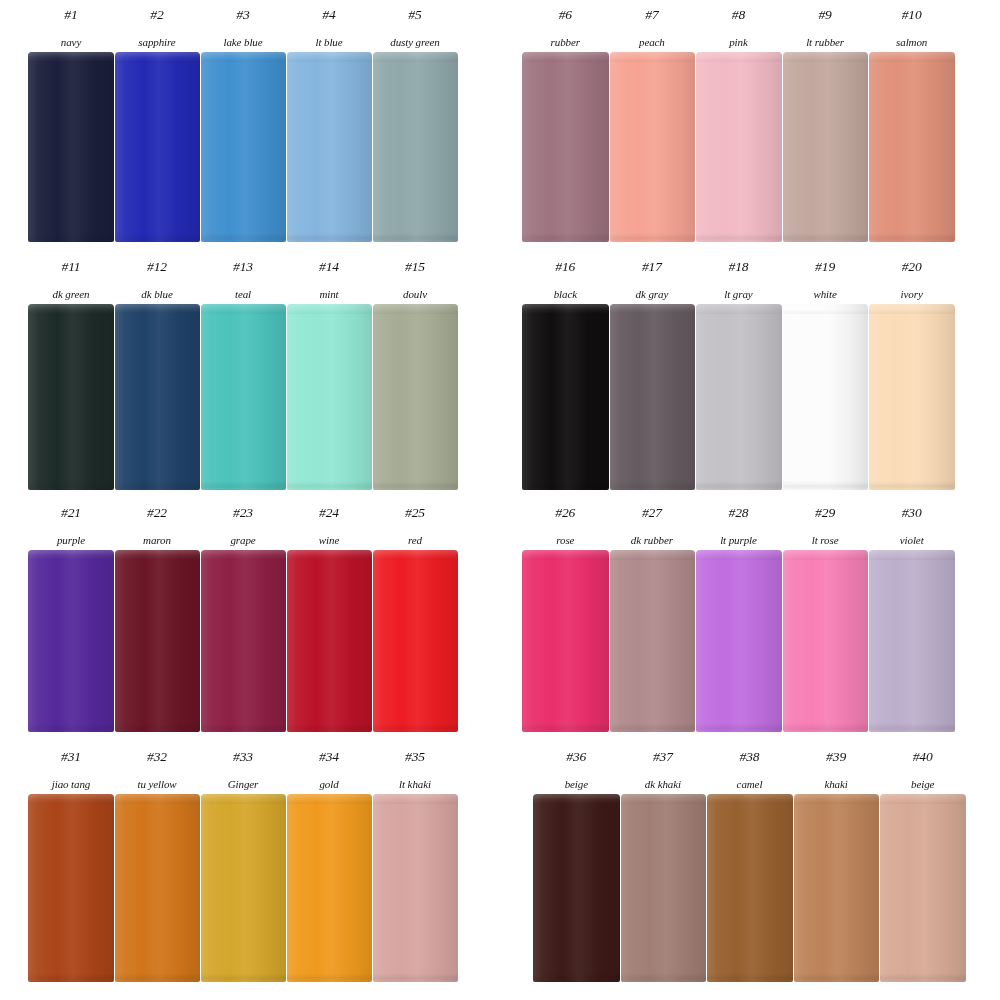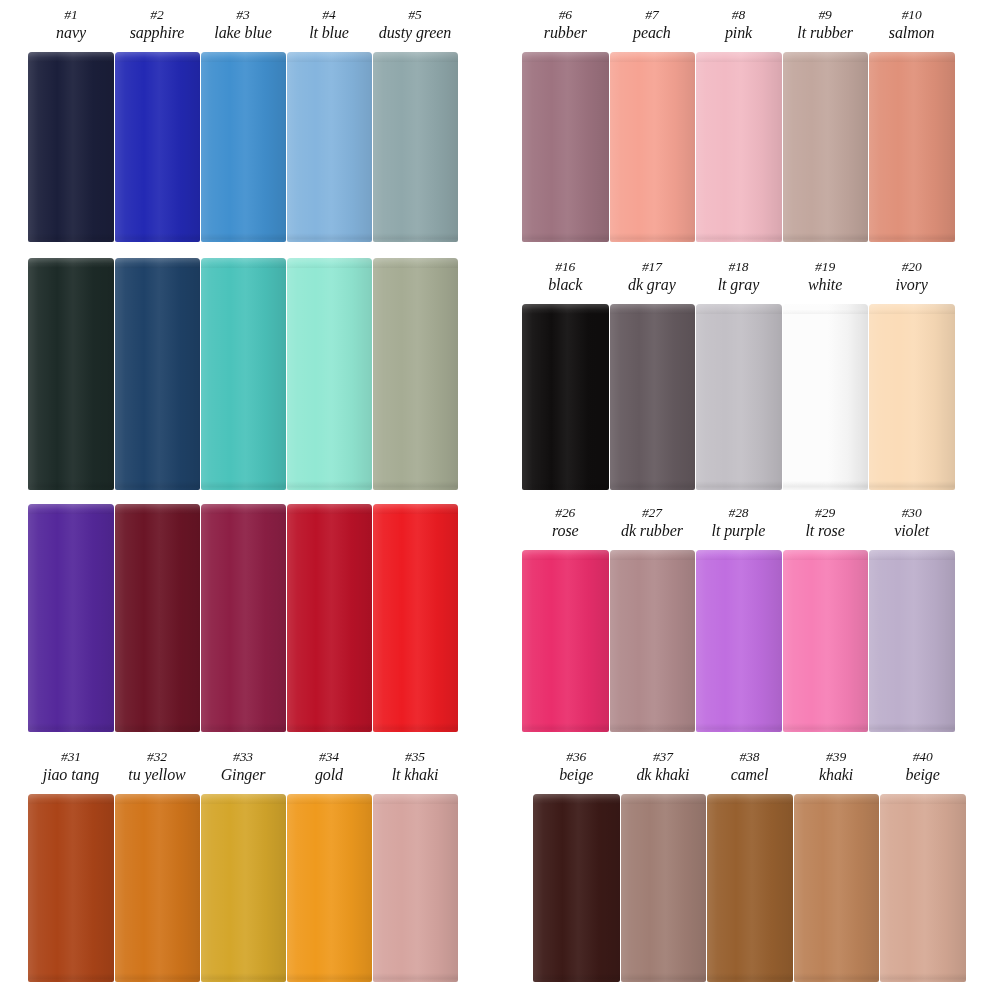--- a/index.html
+++ b/index.html
@@ -45,22 +45,23 @@
     color: #141414;
     font-style: italic;
     font-size: 14.5px;
     white-space: nowrap;
   }
   .label-num {
     font-size: 13.5px;
     letter-spacing: -0.1px;
   }
   .label-name {
-    font-size: 16px;
+    font-size: 11px;
     letter-spacing: -0.1px;
+    margin-top: 12px;
   }
 
   .swatches {
     display: flex;
     flex-direction: row;
     width: 100%;
     flex: 1 1 auto;
     align-items: stretch;
   }
 
@@ -221,20 +222,42 @@
           </div>
         </div>
         <div class="swatch">
           <div class="bolt" style="background: rgb(224, 145, 122);">
             <div class="hem"></div>
           </div>
         </div>
       </div>
     </div>
     <div class="block" style="left: 28px; top: 258px; width: 430px; height: 232px;">
+      <div class="labels">
+        <div class="label-cell">
+          <span class="label-num">#11</span>
+          <span class="label-name">dk green</span>
+        </div>
+        <div class="label-cell">
+          <span class="label-num">#12</span>
+          <span class="label-name">dk blue</span>
+        </div>
+        <div class="label-cell">
+          <span class="label-num">#13</span>
+          <span class="label-name">teal</span>
+        </div>
+        <div class="label-cell">
+          <span class="label-num">#14</span>
+          <span class="label-name">mint</span>
+        </div>
+        <div class="label-cell">
+          <span class="label-num">#15</span>
+          <span class="label-name">doulv</span>
+        </div>
+      </div>
       <div class="swatches">
         <div class="swatch">
           <div class="bolt" style="background: rgb(29, 43, 40);">
             <div class="hem"></div>
           </div>
         </div>
         <div class="swatch">
           <div class="bolt" style="background: rgb(31, 66, 104);">
             <div class="hem"></div>
           </div>
@@ -301,20 +324,42 @@
           </div>
         </div>
         <div class="swatch">
           <div class="bolt" style="background: rgb(251, 220, 184);">
             <div class="hem"></div>
           </div>
         </div>
       </div>
     </div>
     <div class="block" style="left: 28px; top: 504px; width: 430px; height: 228px;">
+      <div class="labels">
+        <div class="label-cell">
+          <span class="label-num">#21</span>
+          <span class="label-name">purple</span>
+        </div>
+        <div class="label-cell">
+          <span class="label-num">#22</span>
+          <span class="label-name">maron</span>
+        </div>
+        <div class="label-cell">
+          <span class="label-num">#23</span>
+          <span class="label-name">grape</span>
+        </div>
+        <div class="label-cell">
+          <span class="label-num">#24</span>
+          <span class="label-name">wine</span>
+        </div>
+        <div class="label-cell">
+          <span class="label-num">#25</span>
+          <span class="label-name">red</span>
+        </div>
+      </div>
       <div class="swatches">
         <div class="swatch">
           <div class="bolt" style="background: rgb(85, 40, 155);">
             <div class="hem"></div>
           </div>
         </div>
         <div class="swatch">
           <div class="bolt" style="background: rgb(107, 21, 38);">
             <div class="hem"></div>
           </div>

